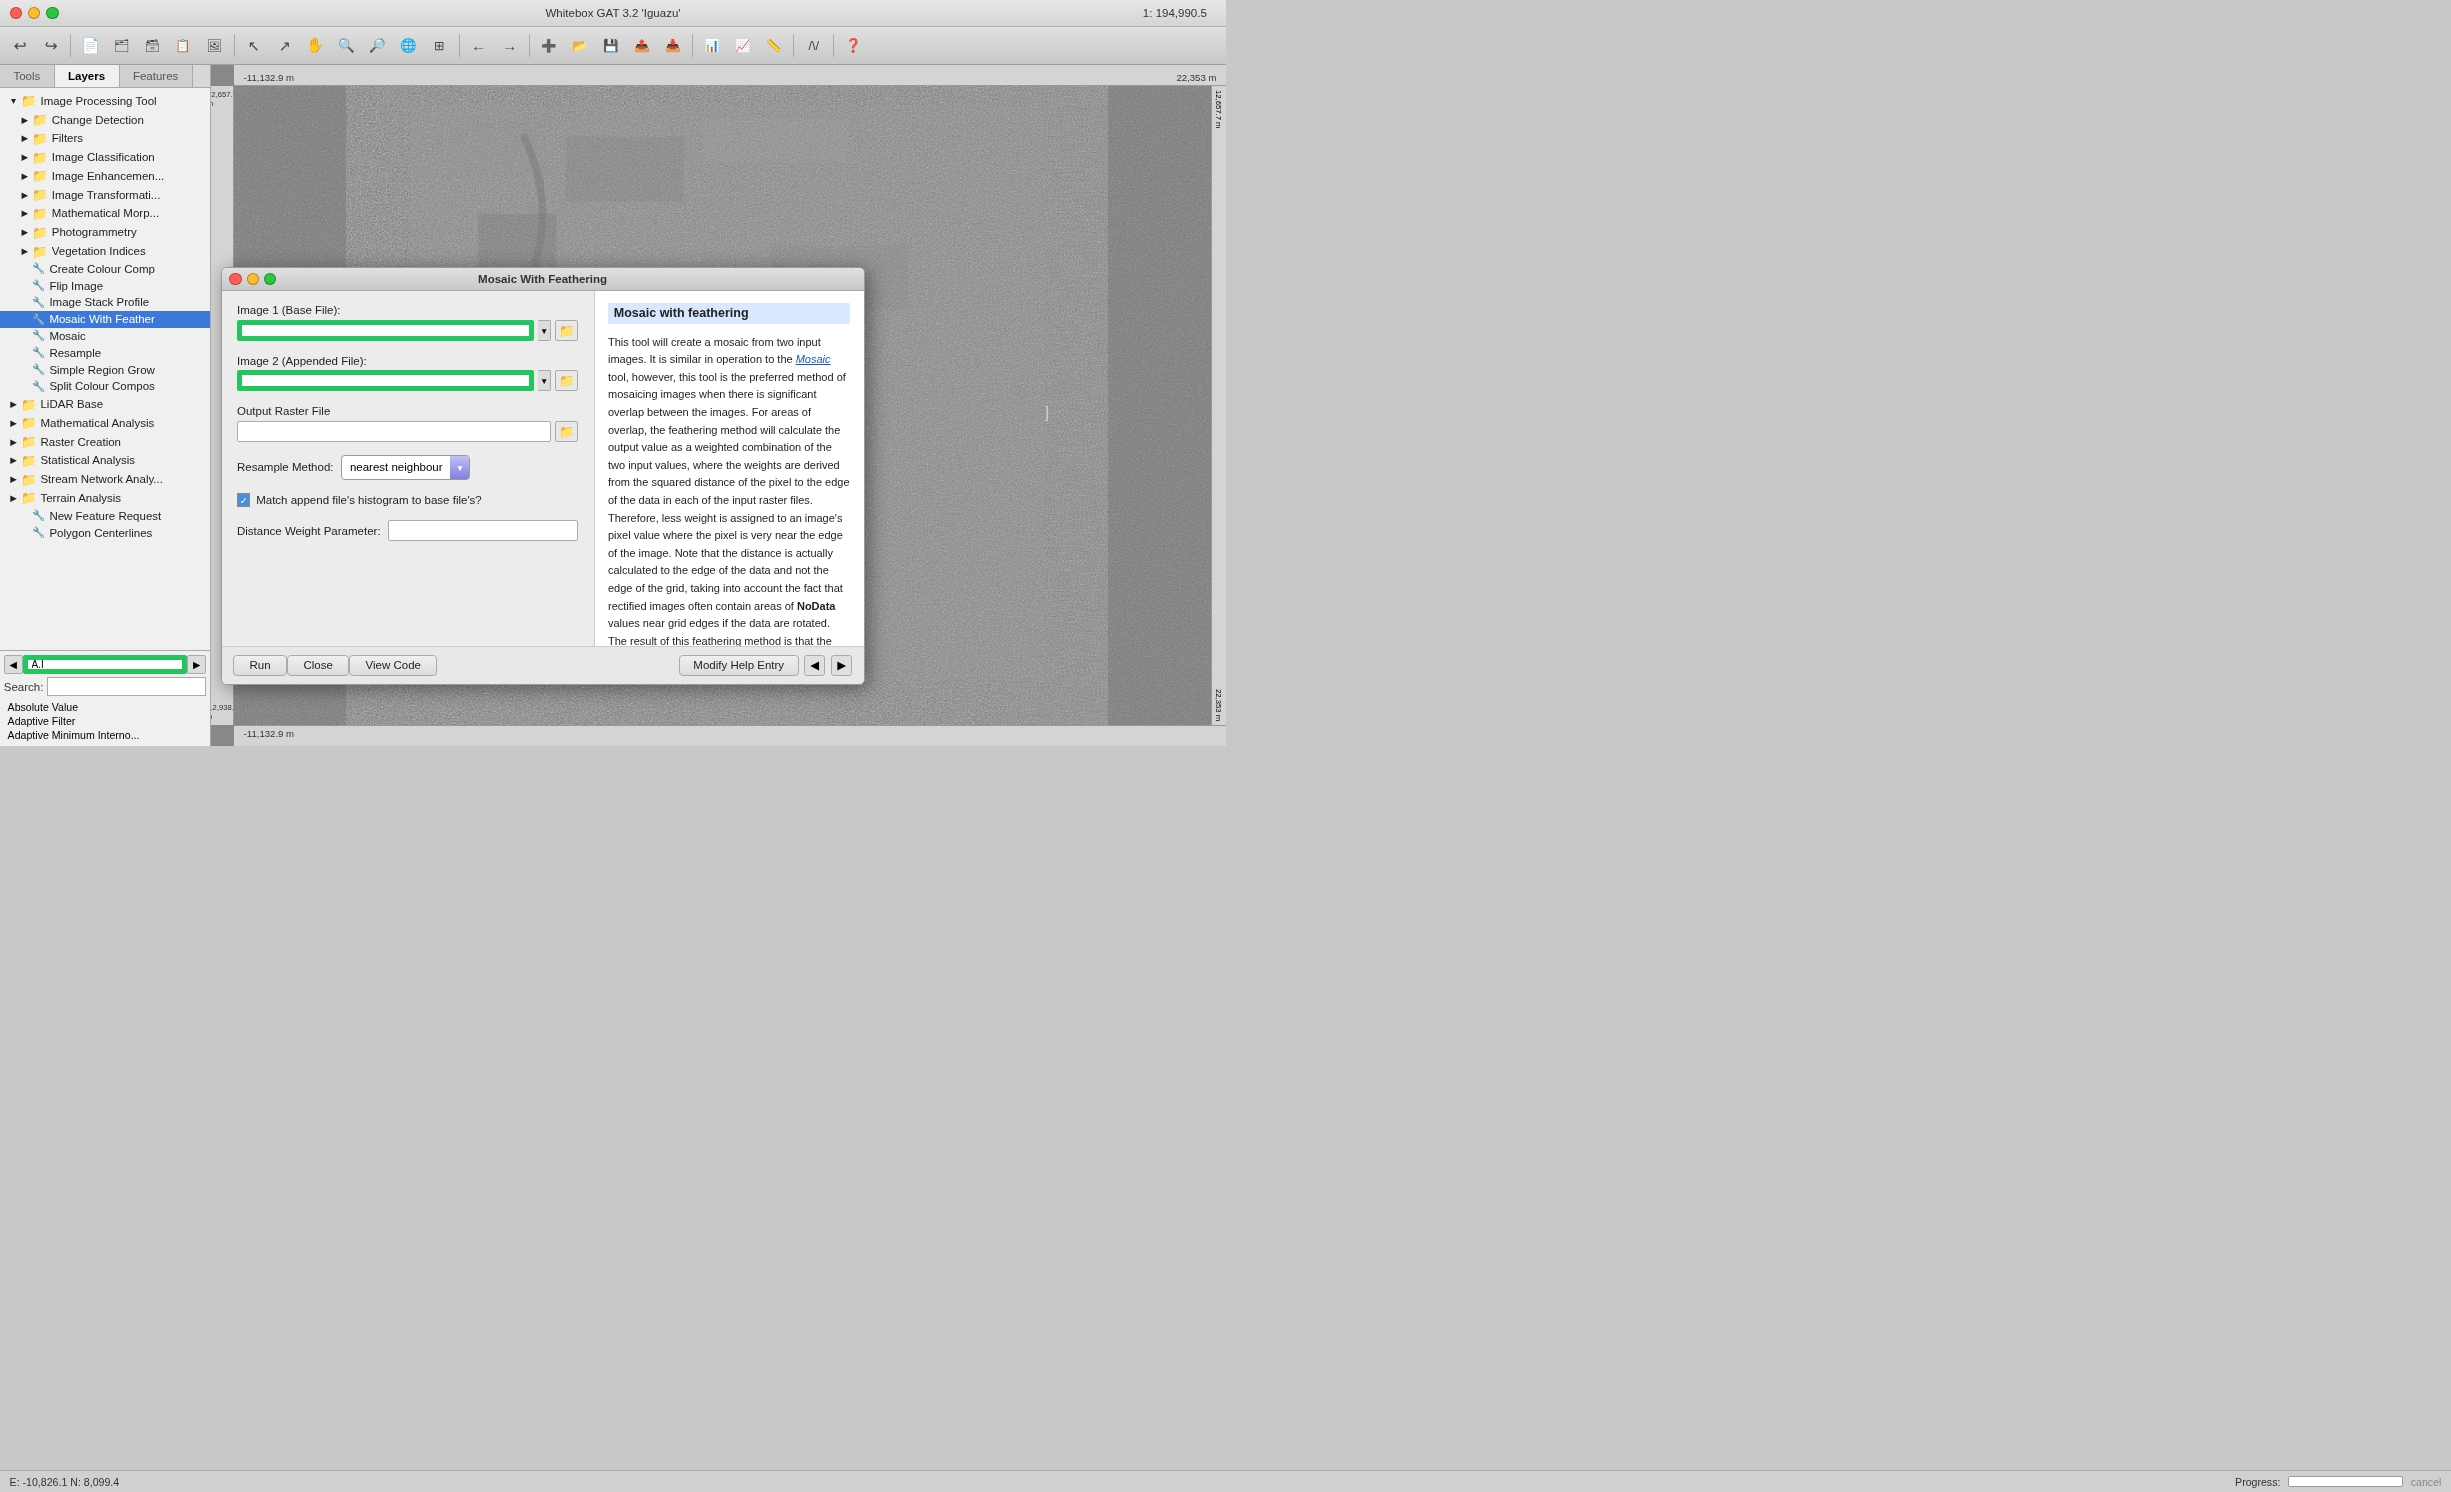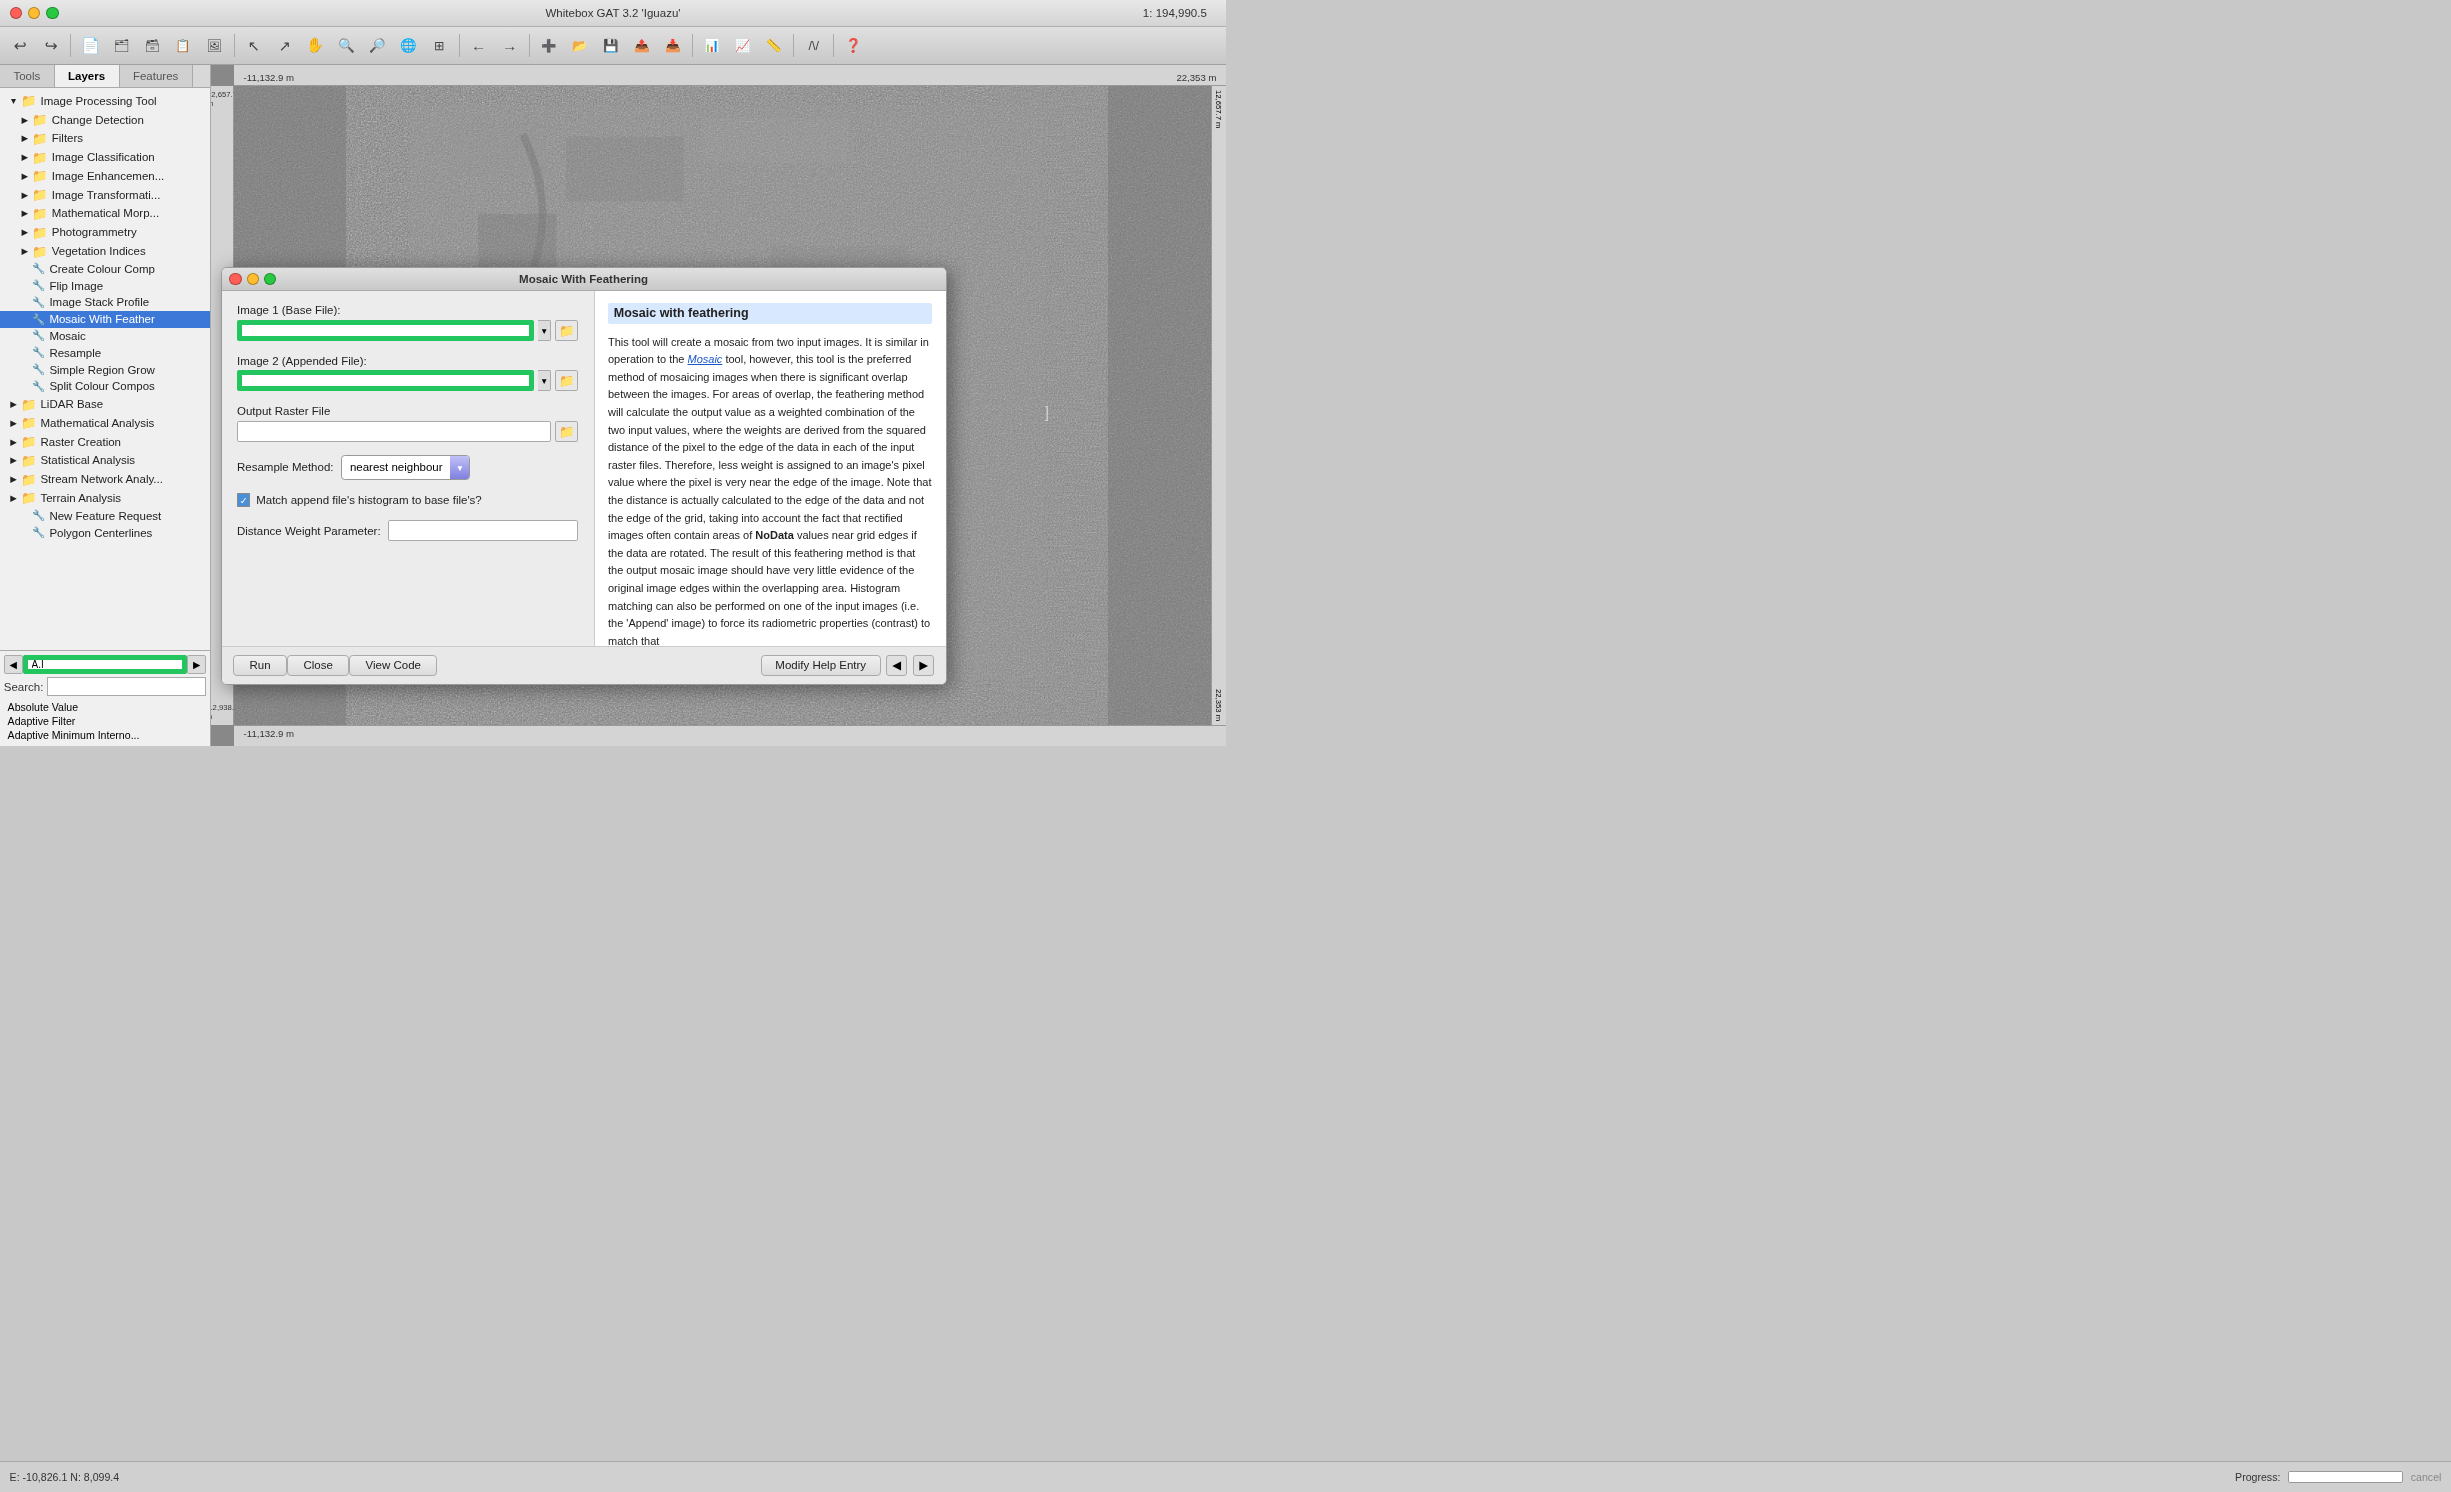--- a/index.html
+++ b/index.html
@@ -282,21 +282,21 @@
     
     .dialog-overlay {
       position: absolute;
       top: 0; left: 0; right: 0; bottom: 0;
       pointer-events: none;
     }
     .dialog {
       position: absolute;
       top: 202px;
       left: 9.6px;
-      width: 726px;
+      width: 644px;
       background: #ececec;
       border: 1px solid #999;
       border-radius: 5.8px;
       box-shadow: 3.8px 3.8px 19px rgba(0,0,0,0.4);
       pointer-events: all;
       overflow: hidden;
     }
     .dialog-titlebar {
       height: 23px;
       background: linear-gradient(to bottom, #e0e0e0, #c8c8c8);
@@ -542,21 +542,21 @@
       justify-content: center;
       font-size: 11.5px;
     }
 
     
     .status-bar {
       position: fixed;
       bottom: 0;
       left: 0;
       right: 0;
-      height: 31px;
+      height: 22px;
       background: #d0d0d0;
       border-top: 1px solid #aaa;
       display: flex;
       align-items: center;
       padding: 0 9.6px;
       font-size: 10.6px;
       color: #333;
     }
     .status-right {
       margin-left: auto;

